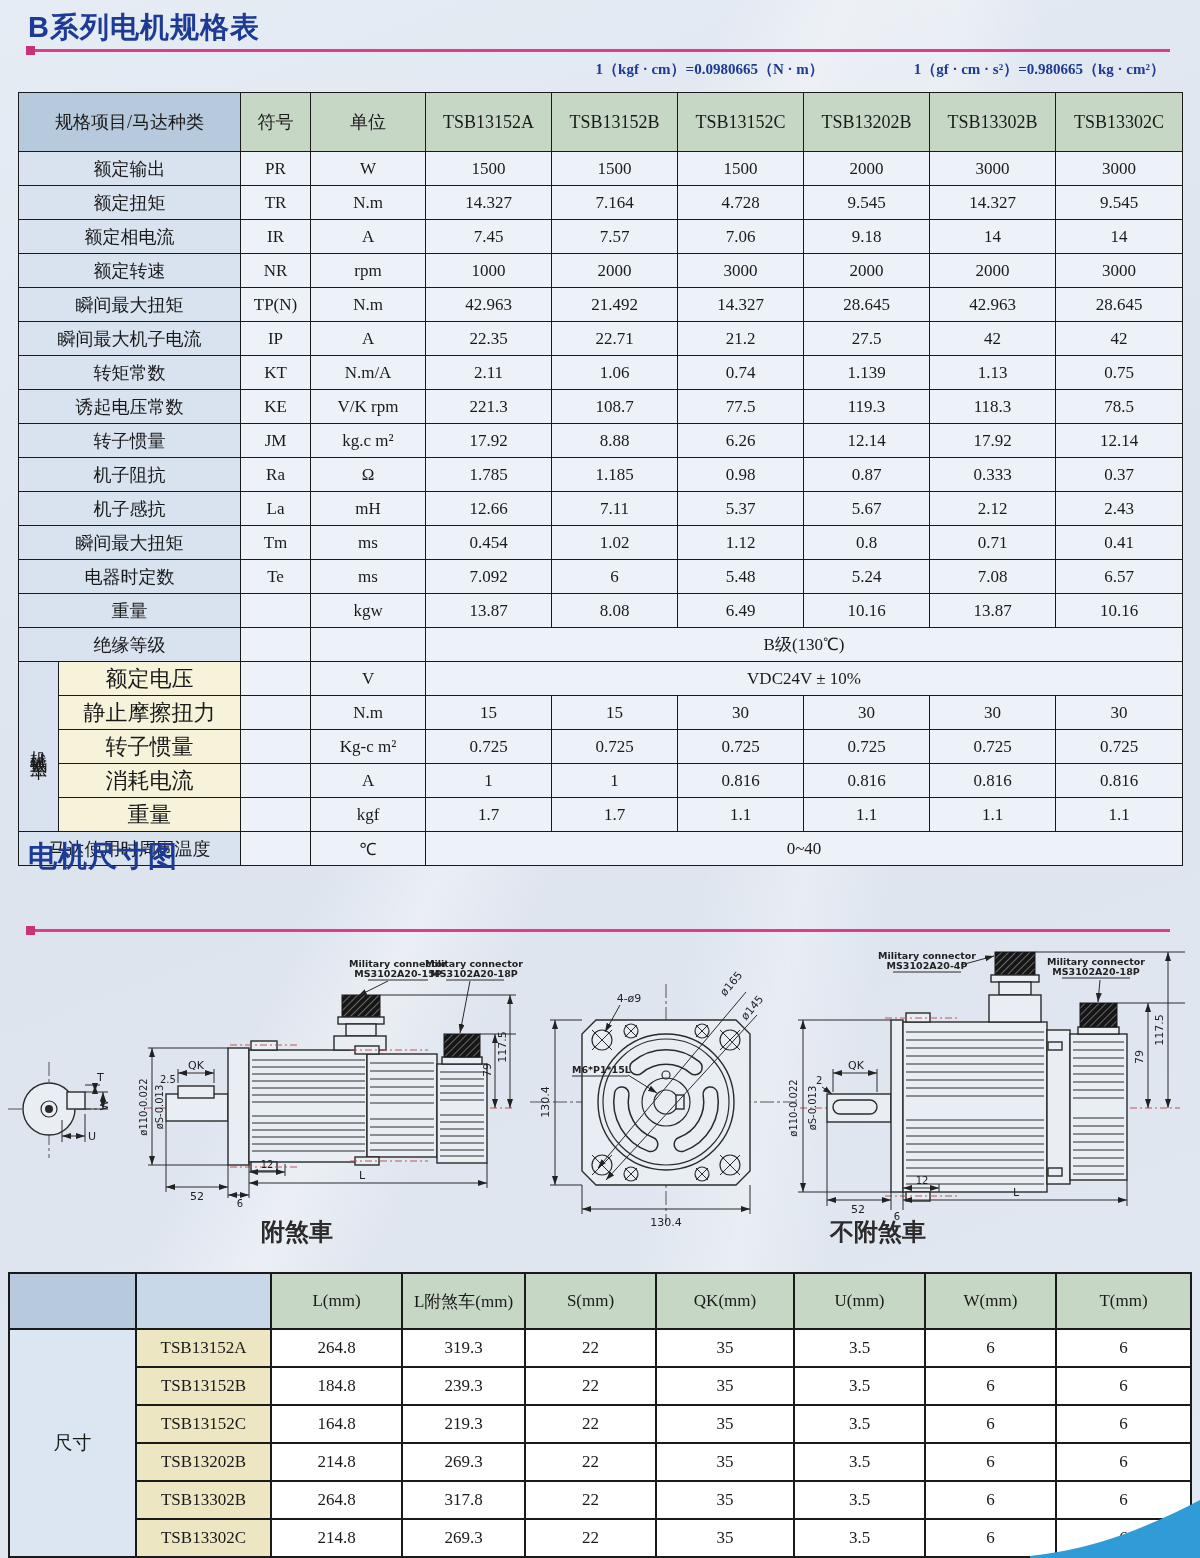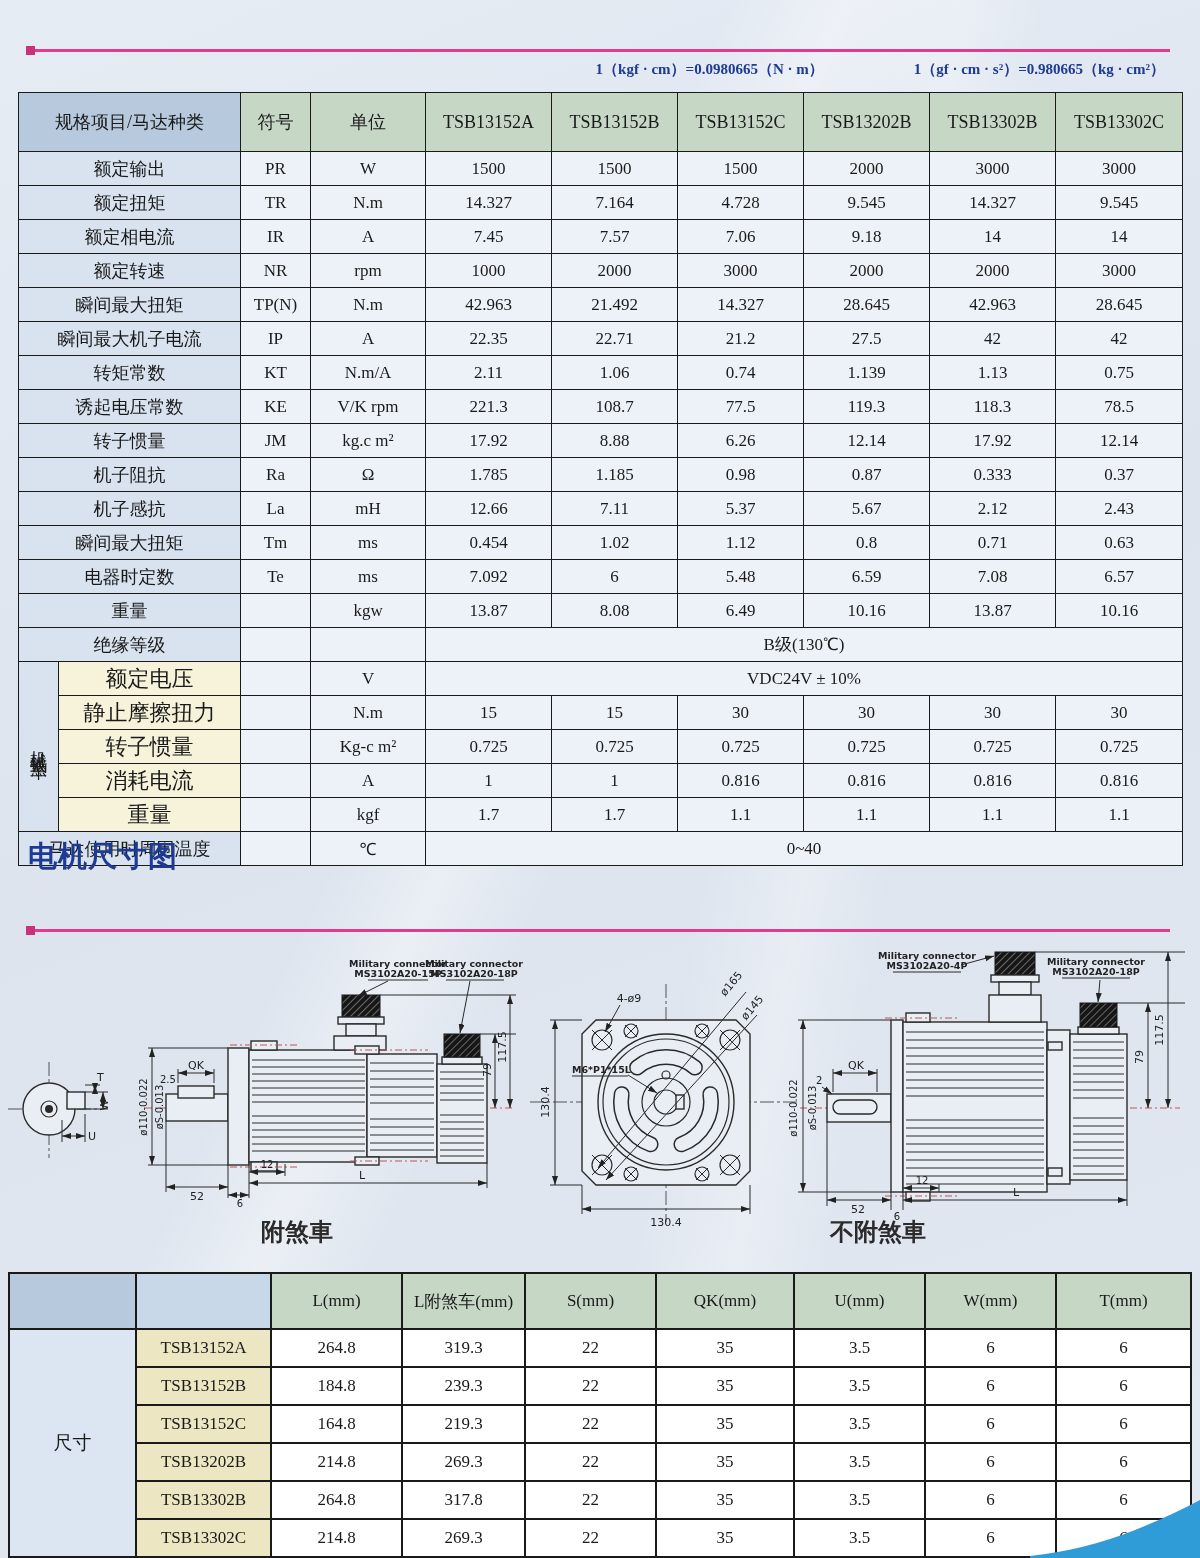--- a/index.html
+++ b/index.html
@@ -48,20 +48,21 @@
   svg .thin{stroke:#2a2a2a;stroke-width:1;fill:none;}
   svg .cl{stroke:#444;stroke-width:.9;fill:none;stroke-dasharray:14 3 3 3;}
   svg .rl{stroke:#c05555;stroke-width:1;fill:none;stroke-dasharray:7 3 2 3;}
   svg .dim{stroke:#2a2a2a;stroke-width:1;fill:none;}
 </style>
 </head>
 <body>
 
 <div class="page">
 
+  <div class="sec-title t1">B系列电机规格表</div>
   <div class="rule r1">
       <span class="sq"></span>
     </div>
 
   <div class="conv">
     <span>1（kgf · cm）=0.0980665（N · m）</span>
     <span>1（gf · cm · s²）=0.980665（kg · cm²）</span>
   </div>
 
   <table class="spec">
@@ -212,30 +213,30 @@
     </tr>
     <tr>
       <td colspan="2" class="lbl">瞬间最大扭矩</td>
       <td class="sym">Tm</td>
       <td class="unit">ms</td>
       <td class="val">0.454</td>
       <td class="val">1.02</td>
       <td class="val">1.12</td>
       <td class="val">0.8</td>
       <td class="val">0.71</td>
-      <td class="val">0.63</td>
+      <td class="val">0.41</td>
     </tr>
     <tr>
       <td colspan="2" class="lbl">电器时定数</td>
       <td class="sym">Te</td>
       <td class="unit">ms</td>
       <td class="val">7.092</td>
       <td class="val">6</td>
       <td class="val">5.48</td>
-      <td class="val">6.59</td>
+      <td class="val">5.24</td>
       <td class="val">7.08</td>
       <td class="val">6.57</td>
     </tr>
     <tr>
       <td colspan="2" class="lbl">重量</td>
       <td class="sym"></td>
       <td class="unit">kgw</td>
       <td class="val">13.87</td>
       <td class="val">8.08</td>
       <td class="val">6.49</td>

